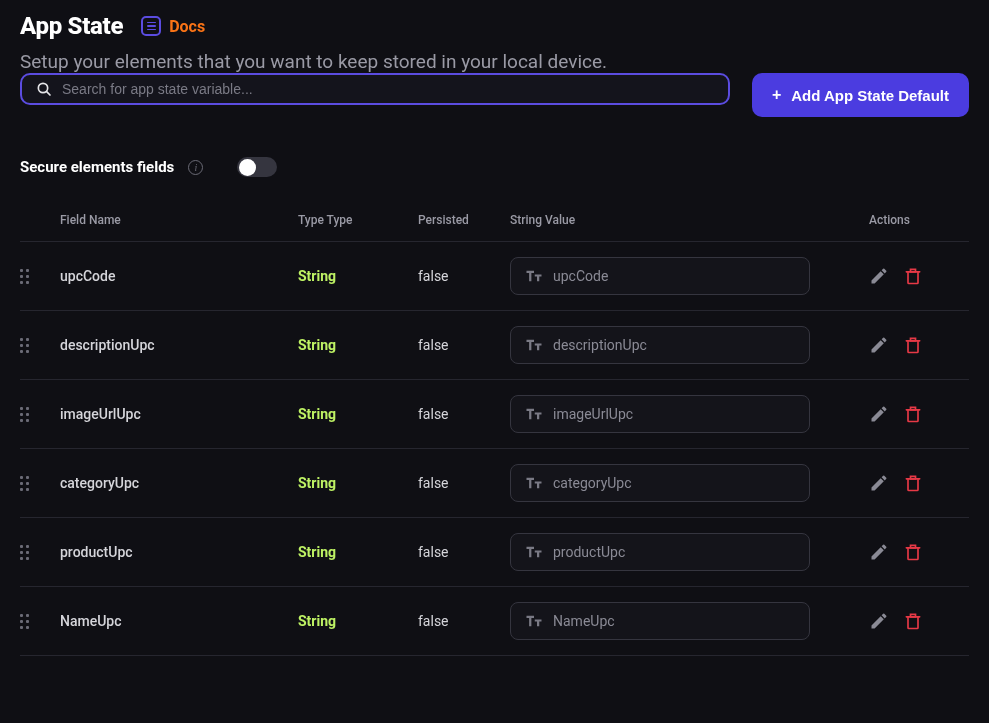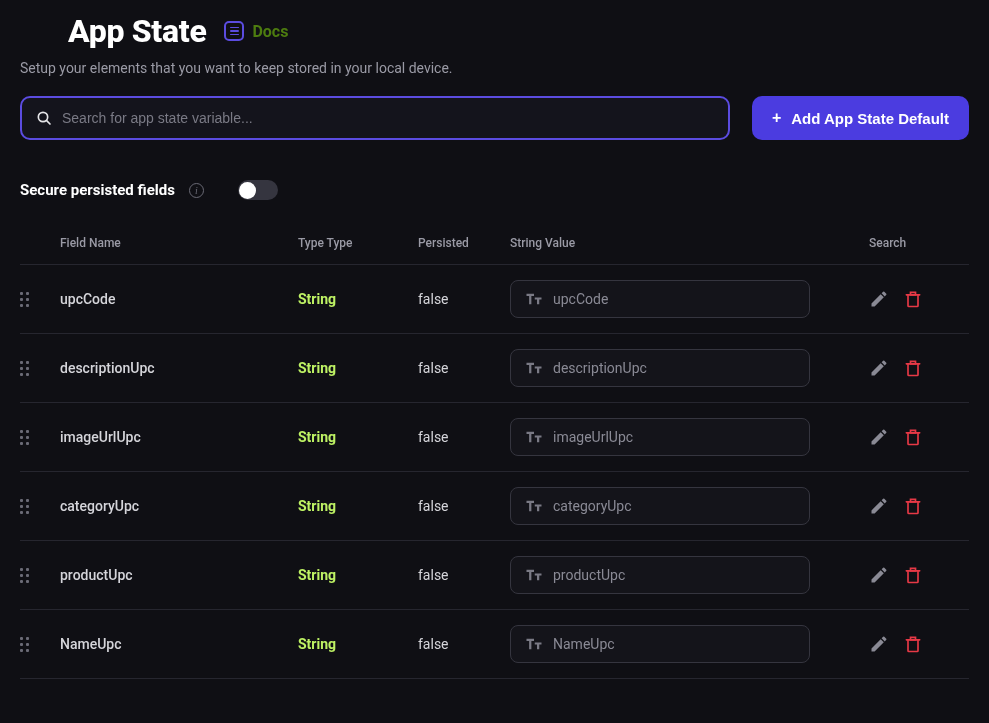--- a/index.html
+++ b/index.html
@@ -12,31 +12,30 @@
       overflow: hidden;
       padding: 12px 20px;
     }
     .header-row {
       display: flex;
       align-items: center;
       gap: 18px;
       margin-bottom: 10px;
     }
     .page-title {
-      font-size: 32px;
+      font-size: 24px;
       font-weight: 800;
       color: #ffffff;
       letter-spacing: -0.3px;
-      margin-left: 48px;
     }
     .docs-link {
       display: flex;
       align-items: center;
       gap: 8px;
-      color: #4d7c0f;
+      color: #f97316;
       font-weight: 700;
       font-size: 16px;
       cursor: pointer;
     }
     .docs-icon {
       width: 20px;
       height: 20px;
       border: 2px solid #5b4ce0;
       border-radius: 5px;
       display: flex;
@@ -48,37 +47,36 @@
     }
     .docs-icon span {
       display: block;
       width: 9px;
       height: 1.5px;
       background: #5b4ce0;
       border-radius: 1px;
     }
     .subtitle {
       color: #9a9aa5;
-      font-size: 14px;
-      margin-bottom: 20px;
+      font-size: 19px;
     }
     .search-row {
       display: flex;
       gap: 22px;
       margin-bottom: 40px;
     }
     .search-box {
       flex: 1;
       display: flex;
       align-items: center;
       gap: 10px;
       border: 2px solid #5b4ce0;
       border-radius: 10px;
       padding: 0 14px;
-      height: 44px;
+      height: 32px;
       background: #14141c;
     }
     .search-icon-svg {
       width: 16px;
       height: 16px;
       flex-shrink: 0;
     }
     .search-input {
       flex: 1;
       background: transparent;
@@ -242,34 +240,34 @@
     </svg>
     <input class="search-input" type="text" placeholder="Search for app state variable..." style="">
   </div>
   <button class="add-btn">
     <span class="plus-icon">+</span>
     <span>Add App State Default</span>
   </button>
 </div>
 
 <div class="secure-row">
-  <span class="secure-label">Secure persisted fields</span>
+  <span class="secure-label">Secure elements fields</span>
   <span class="info-icon">i</span>
   <div class="toggle">
     <div class="toggle-knob"></div>
   </div>
 </div>
 
 <div class="table-header">
   <div></div>
   <div>Field Name</div>
   <div>Type Type</div>
   <div>Persisted</div>
   <div>String Value</div>
-  <div class="col-actions-header">Search</div>
+  <div class="col-actions-header">Actions</div>
 </div>
 
 <div id="rows-container">
     <div class="table-row">
     <div class="drag-handle">
       <span></span>
         <span></span>
         <span></span>
         <span></span>
         <span></span>

